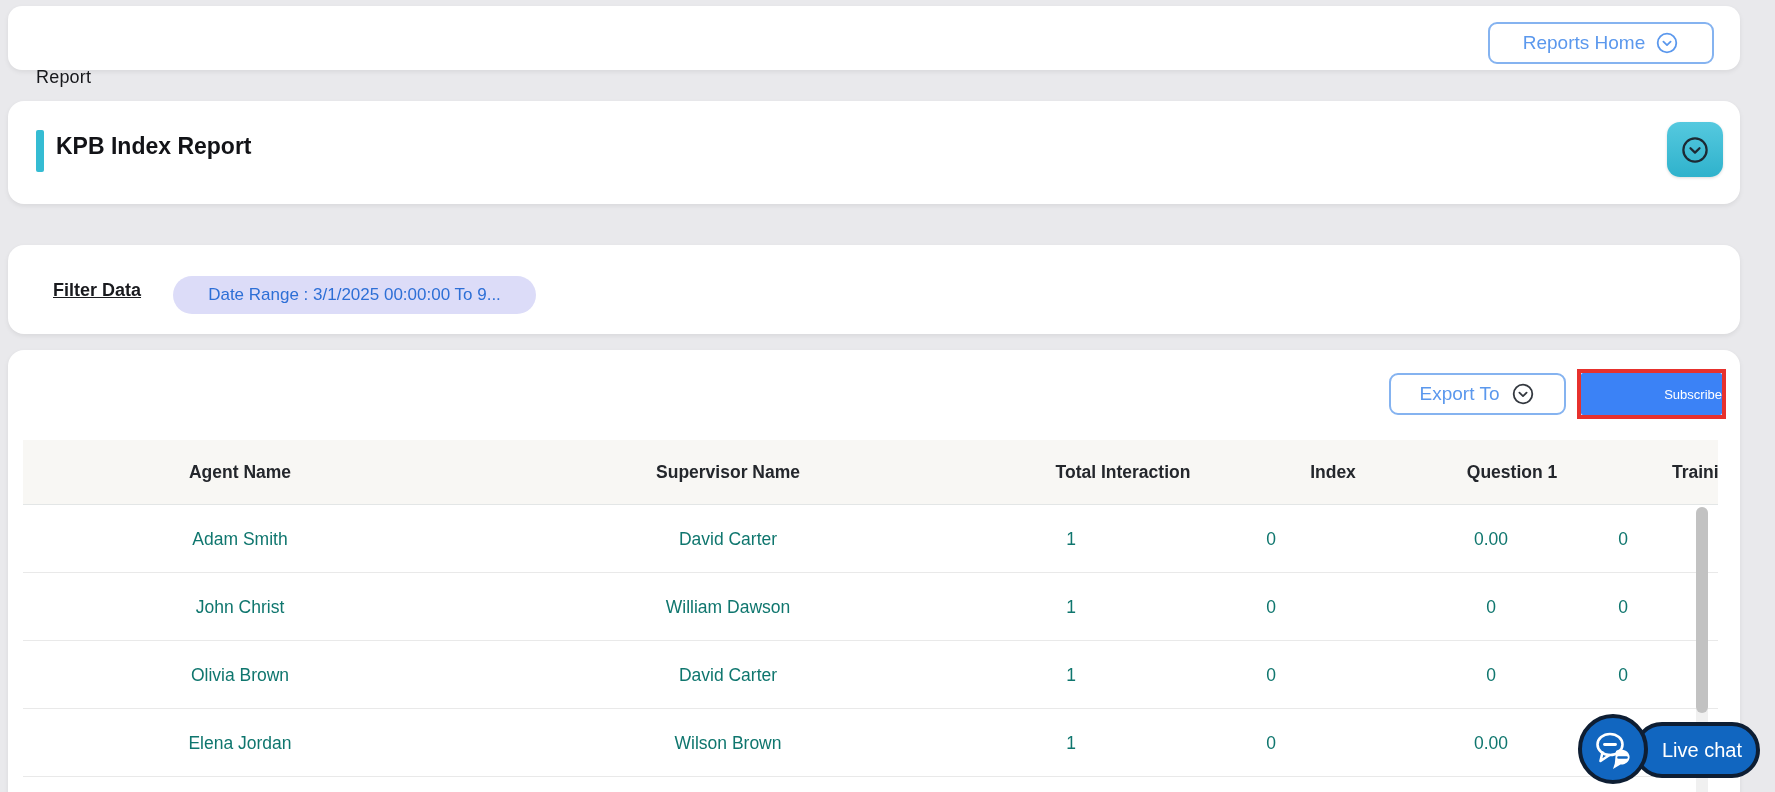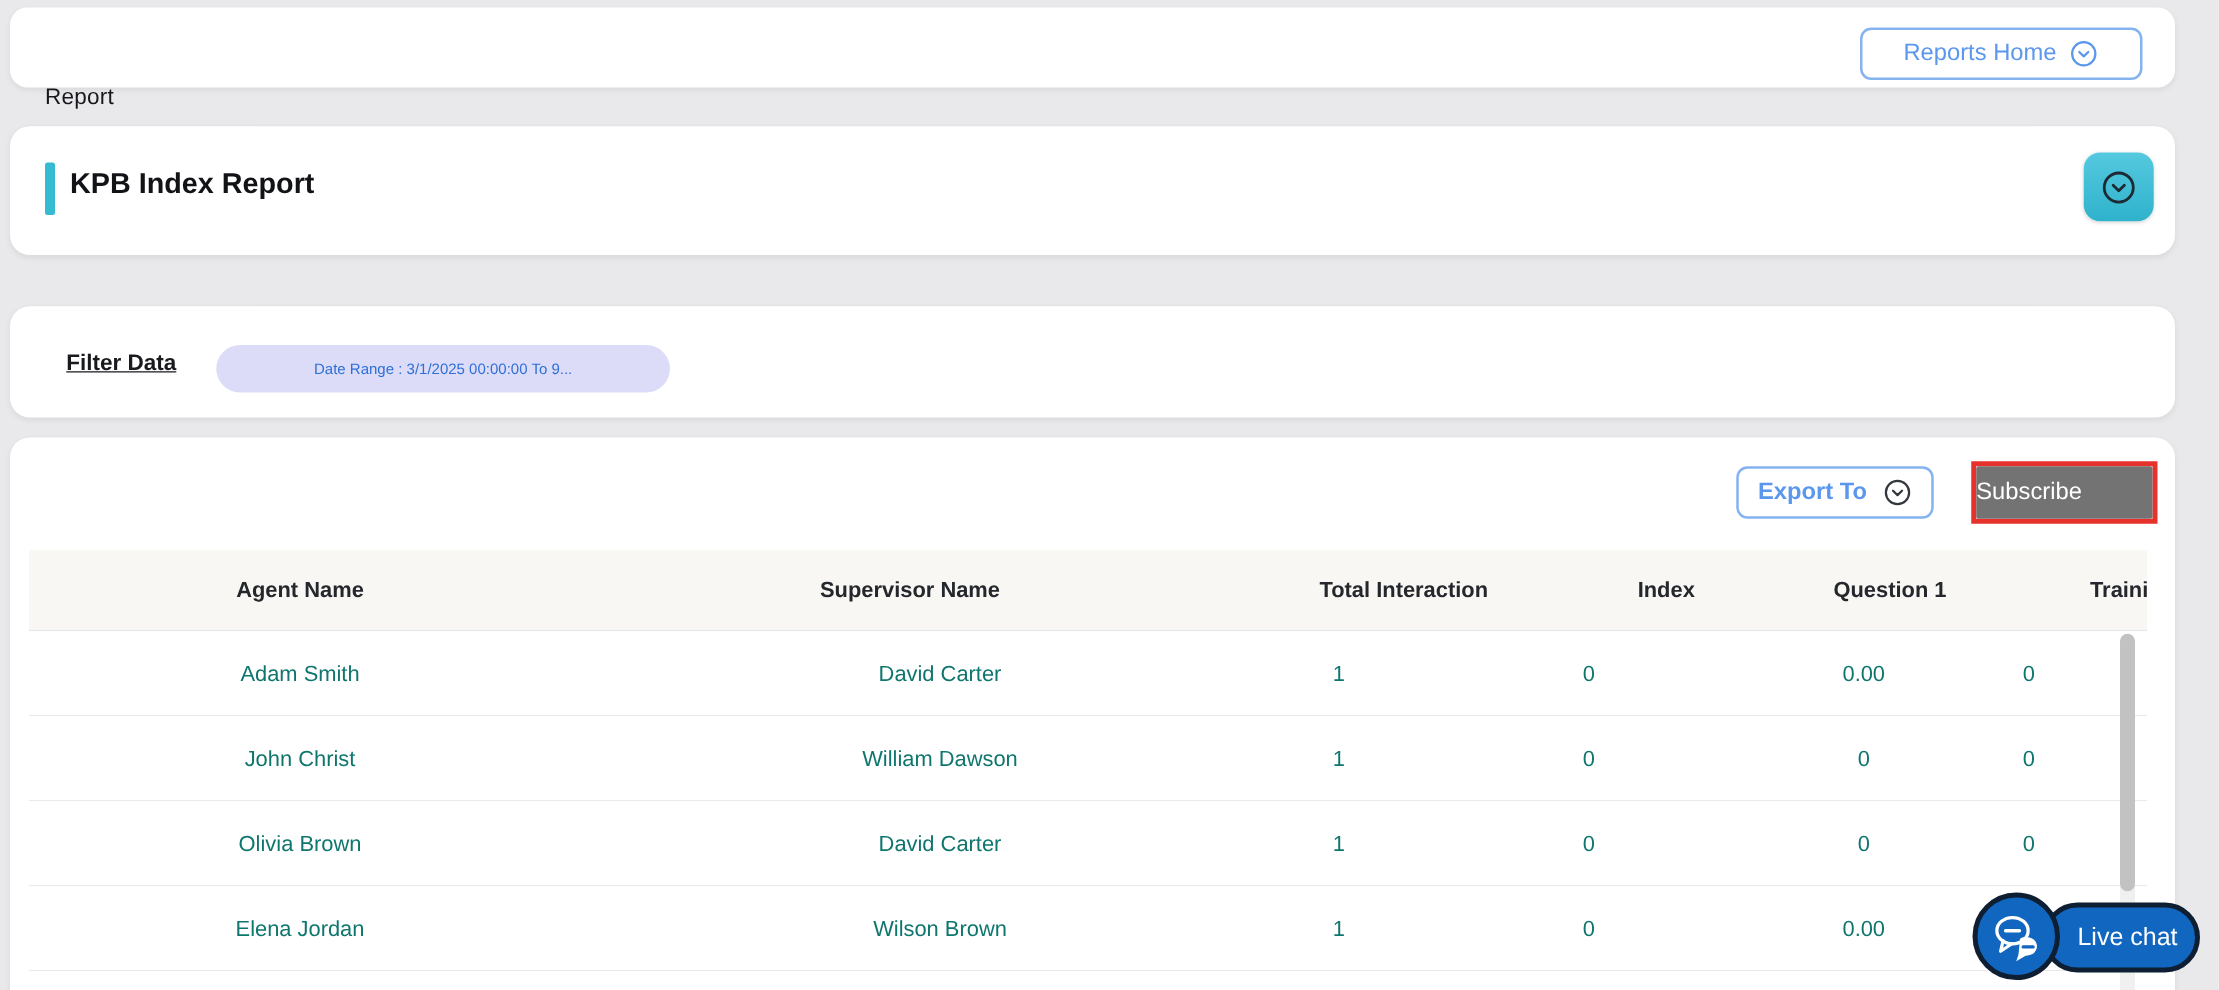--- a/index.html
+++ b/index.html
@@ -42,50 +42,50 @@
     border-radius:13px; background:linear-gradient(#55c9df,#2fb2cc);
     display:flex; align-items:center; justify-content:center;
     color:#1d2933; cursor:pointer; box-shadow:0 1px 3px rgba(0,0,0,.15);
   }
   .kpb-toggle .chev-icon { width:30px; height:30px; }
   
   .filter-card { top:245px; height:89px; }
   .filter-label { position:absolute; left:45px; top:35px; font-size:18px; font-weight:700; color:#191a1e;text-decoration:underline; }
   .chip {
     position:absolute; top:31px; height:38px; border-radius:19px;
-    background:#dcdcf8; color:#2d6fd6; font-size:12px;
+    background:#dcdcf8; color:#2d6fd6; font-size:17px;
     display:flex; align-items:center; justify-content:center;
     cursor:pointer; white-space:nowrap;
   }
   .chip-1 { left:165px; width:363px; }
   .chip-2 { left:544px; width:362px; }
   
   .table-card { top:350px; height:460px; border-radius:16px; }
-  .btn-export { left:1381px; top:23px; width:158px; height:42px; gap:12px; border-width:2px;font-weight:bold; }
+  .btn-export { left:1381px; top:23px; width:177px; height:42px; gap:12px; border-width:2px; }
   .btn-export .chev-icon { color:#33383f; }
   .subscribe-wrap {
     position:absolute; left:1569px; top:19px; width:149px; height:50px;
     border:4px solid #e7312d; display:flex; align-items:stretch; justify-content:stretch;
   }
   .btn-subscribe {
-    position:relative; flex:1; background:#737373; color:#fff; font-size:19px;
-    display:flex; align-items:center; justify-content:flex-start; border-radius:2px; cursor:pointer;
+    position:relative; flex:1; background:#3b82f6; color:#fff; font-size:13px;
+    display:flex; align-items:center; justify-content:flex-end; border-radius:2px; cursor:pointer;
   }
   .table-zone { position:absolute; left:15px; top:90px; width:1695px; height:370px; overflow:hidden; }
   .thead { position:absolute; left:0; top:0; width:1695px; height:64px; background:#f8f7f4; }
   .th, .td {
     position:absolute; transform:translateX(-50%); top:50%; translate:0 -50%;
     white-space:nowrap; font-size:17.5px;
   }
   .th { font-weight:700; color:#24272c; }
   .td { font-weight:400; color:#0f766e; }
   .tbody { position:absolute; left:0; top:64px; width:1695px; border-top:1px solid #e3e6e6; }
   .tr { position:relative; width:1695px; height:68px; border-bottom:1px solid #e9e9e9; background:#fff; }
   .h0 { left:217px; } .h1 { left:705px; } .h2 { left:1100px; } .h3 { left:1310px; } .h4 { left:1489px; } .h5 { left:1683px; }
-  .c0 { left:217px; } .c1 { left:729px; } .c2 { left:1048px; } .c3 { left:1248px; } .c4 { left:1468px; } .c5 { left:1600px; }
+  .c0 { left:217px; } .c1 { left:705px; } .c2 { left:1048px; } .c3 { left:1248px; } .c4 { left:1468px; } .c5 { left:1600px; }
   
   .vscroll-track { position:absolute; left:1688px; top:157px; width:12px; height:290px; background:#f0f0f0; border-radius:6px; }
   .vscroll-thumb { position:absolute; left:0; top:0; width:12px; height:206px; background:#c2c2c2; border-radius:6px; cursor:grab; }
   
   .livechat {
     position:absolute; left:1634px; top:722px; width:126px; height:56px;
     background:#1166c0; border:4px solid #0e1e33; border-radius:28px;
     display:flex; align-items:center; justify-content:flex-end; padding-right:14px;
     cursor:pointer; z-index:30;
   }

